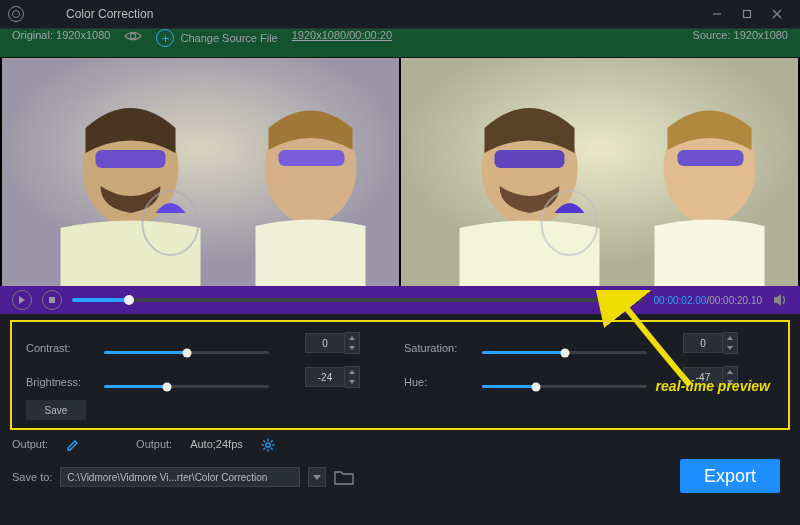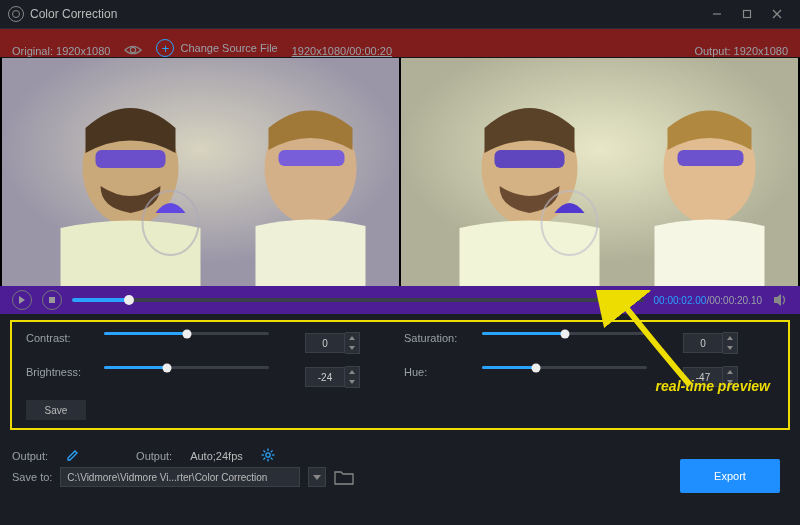--- a/index.html
+++ b/index.html
@@ -1,25 +1,25 @@
 <!DOCTYPE html>
 <html><head>
 <meta charset="utf-8">
 <style>
   * { box-sizing: border-box; margin: 0; padding: 0; }
   body { width: 800px; height: 525px; background: #1a1d23; font-family: Arial, sans-serif; color: #9aa0a8; font-size: 11px; overflow: hidden; position: relative; }
   .titlebar { height: 28px; display: flex; align-items: center; padding: 0 8px; background: #1a1d23; }
   .titlebar .app-icon { width: 16px; height: 16px; border: 1.5px solid #888; border-radius: 50%; margin-right: 6px; position: relative; }
   .titlebar .app-icon::after { content:''; position:absolute; inset:3px; border:1.5px solid #888; border-radius:50%; }
-  .titlebar .title { color: #bbb; font-size: 12px; }
+  .titlebar .title { color: #bbb; font-size: 12px; margin-left: 36px; }
   .titlebar .spacer { flex: 1; }
   .win-btn { width: 30px; height: 20px; display:flex; align-items:center; justify-content:center; color:#888; cursor:pointer; }
   .win-btn svg { width:10px; height:10px; }
 
-  .infobar { height: 30px; display: flex; align-items: flex-end; padding: 0 12px; gap: 14px; background: #7f1d1d; border-top:1px solid #2a2e36; border-bottom:1px solid #14161a; }
+  .infobar { height: 30px; display: flex; align-items: flex-start; padding: 0 12px; gap: 14px; background: #14532d; border-top:1px solid #2a2e36; border-bottom:1px solid #14161a; }
   .infobar .left { color:#9aa0a8; }
   .eye-icon { width:18px; height:14px; }
   .change-src { display:flex; align-items:center; gap:6px; color:#9aa0a8; cursor:pointer; }
   .change-src .plus { width:18px; height:18px; border:1.5px solid #2aa3ff; border-radius:50%; display:flex; align-items:center; justify-content:center; color:#2aa3ff; font-size:13px; line-height:1; }
   .infobar .fname { margin-left: 40px; color:#bbb; }
   .infobar .meta { color:#9aa0a8;text-decoration:underline; }
   .infobar .spacer { flex:1; }
 
   .preview { height: 228px; display:flex; gap:2px; background:#000; padding:0 2px; }
   .preview .pane { flex:1; overflow:hidden; position:relative; }
@@ -29,38 +29,38 @@
   .tbtn { width:20px; height:20px; border:1.2px solid #777; border-radius:50%; display:flex; align-items:center; justify-content:center; cursor:pointer; }
   .tbtn svg { width:8px; height:8px; }
   .timeline { flex:1; height:4px; background:#3a3f48; border-radius:2px; position:relative; cursor:pointer; }
   .timeline .fill { position:absolute; left:0; top:0; bottom:0; background:#2aa3ff; border-radius:2px; }
   .timeline .thumb { position:absolute; top:50%; width:10px; height:10px; background:#eee; border-radius:50%; transform:translate(-50%,-50%); }
   .timecode { font-size:10px; }
   .timecode .cur { color:#2aa3ff; }
   .vol { width:16px; height:16px; }
 
   .controls { position:relative; margin:6px 10px 0 10px; padding:10px 14px 8px 14px; border:2px solid #eedd00; }
-  .row { display:flex; align-items:flex-start; gap:16px; margin-bottom:12px; }
+  .row { display:flex; align-items:flex-end; gap:16px; margin-bottom:12px; }
   .row .lbl { width:62px; color:#9aa0a8; }
   .slider { width:165px; height:3px; background:#3a3f48; border-radius:2px; position:relative; cursor:pointer; }
   .slider .sfill { position:absolute; left:0; top:0; bottom:0; background:#2aa3ff; border-radius:2px; }
   .slider .sthumb { position:absolute; top:50%; width:9px; height:9px; background:#eee; border-radius:50%; transform:translate(-50%,-50%); }
   .numbox { display:flex; align-items:center; margin-left:20px; }
   .numbox .val { width:40px; height:20px; background:#2a2e36; color:#ccc; display:flex; align-items:center; justify-content:center; font-size:10px; border:1px solid #3a3f48; }
   .numbox .spin { display:flex; flex-direction:column; border:1px solid #3a3f48; border-left:none; }
   .numbox .spin div { width:14px; height:10px; background:#2a2e36; display:flex; align-items:center; justify-content:center; cursor:pointer; }
   .numbox .spin svg { width:6px; height:4px; }
   .col2 { margin-left:28px; }
   .reset { width:60px; height:20px; background:#2a2e36; color:#bbb; display:flex; align-items:center; justify-content:center; cursor:pointer; font-size:10px; }
 
-  .outrow { height:24px; display:flex; align-items:flex-end; padding:0 12px; gap:18px; margin-top:8px; }
+  .outrow { height:24px; display:flex; align-items:flex-start; padding:0 12px; gap:18px; margin-top:8px; }
   .outrow .lbl2 { color:#9aa0a8; }
   .outrow .val2 { color:#bbb; }
   .small-icon { width:14px; height:14px; cursor:pointer; }
-  .export { position:absolute; right:20px; bottom:32px; width:100px; height:34px; background:#1f8fff; color:#fff; display:flex; align-items:center; justify-content:center; cursor:pointer; font-size:11px; border-radius:2px; }
+  .export { position:absolute; right:20px; bottom:32px; width:100px; height:34px; background:#1f8fff; color:#fff; display:flex; align-items:center; justify-content:center; cursor:pointer; font-size:18px; border-radius:2px; }
   .saverow { height:30px; display:flex; align-items:center; padding:0 12px; gap:8px; }
   .pathbox { width:240px; height:20px; background:#2a2e36; border:1px solid #3a3f48; display:flex; align-items:center; padding:0 6px; color:#bbb; font-size:10px; }
   .dd { width:18px; height:20px; background:#2a2e36; border:1px solid #3a3f48; display:flex; align-items:center; justify-content:center; cursor:pointer; }
   .folder { width:20px; height:16px; cursor:pointer; }
 
   .annotation { position:absolute; right:30px; top:378px; color:#eedd00; font-weight:bold; font-style:italic; font-size:14px; pointer-events:none; }
   .arrow { position:absolute; right:90px; top:290px; pointer-events:none; }
 </style>
 </head>
 <body>
@@ -92,21 +92,21 @@
   <svg class="eye-icon" viewBox="0 0 24 16">
       <path d="M1 8 Q12 -2 23 8 Q12 18 1 8" fill="none" stroke="#888" stroke-width="1.5"></path>
       <circle cx="12" cy="8" r="3.5" fill="none" stroke="#888" stroke-width="1.5"></circle>
     </svg>
   <div class="change-src">
     <div class="plus">+</div>
     <span>Change Source File</span>
   </div>
   <span class="meta">1920x1080/00:00:20</span>
   <div class="spacer"></div>
-  <span>Output: 1920x1080</span>
+  <span>Source: 1920x1080</span>
 </div>
 
 <div class="preview">
   <div class="pane">
     <svg viewBox="0 0 400 228" preserveAspectRatio="xMidYMid slice">
       <defs>
         <radialGradient id="bg1" cx="50%" cy="40%">
             <stop offset="0%" stop-color="#d8d4c0"></stop>
             <stop offset="100%" stop-color="#9a96a8"></stop>
           </radialGradient>

